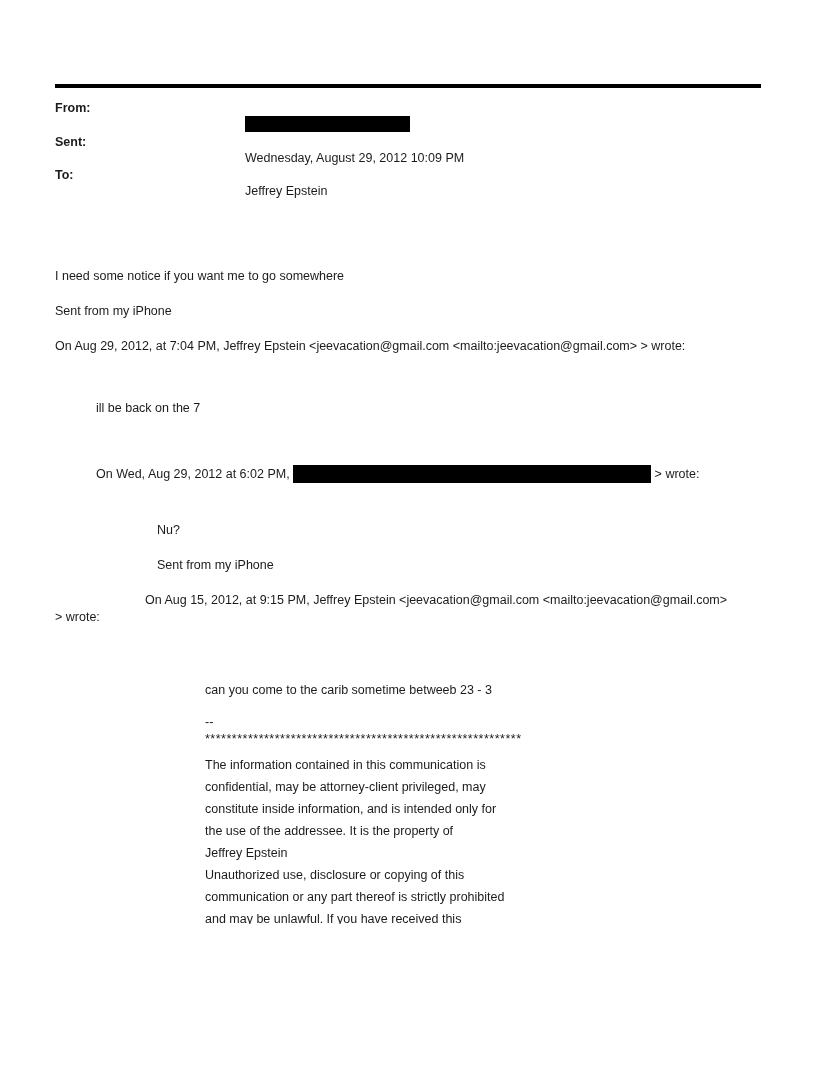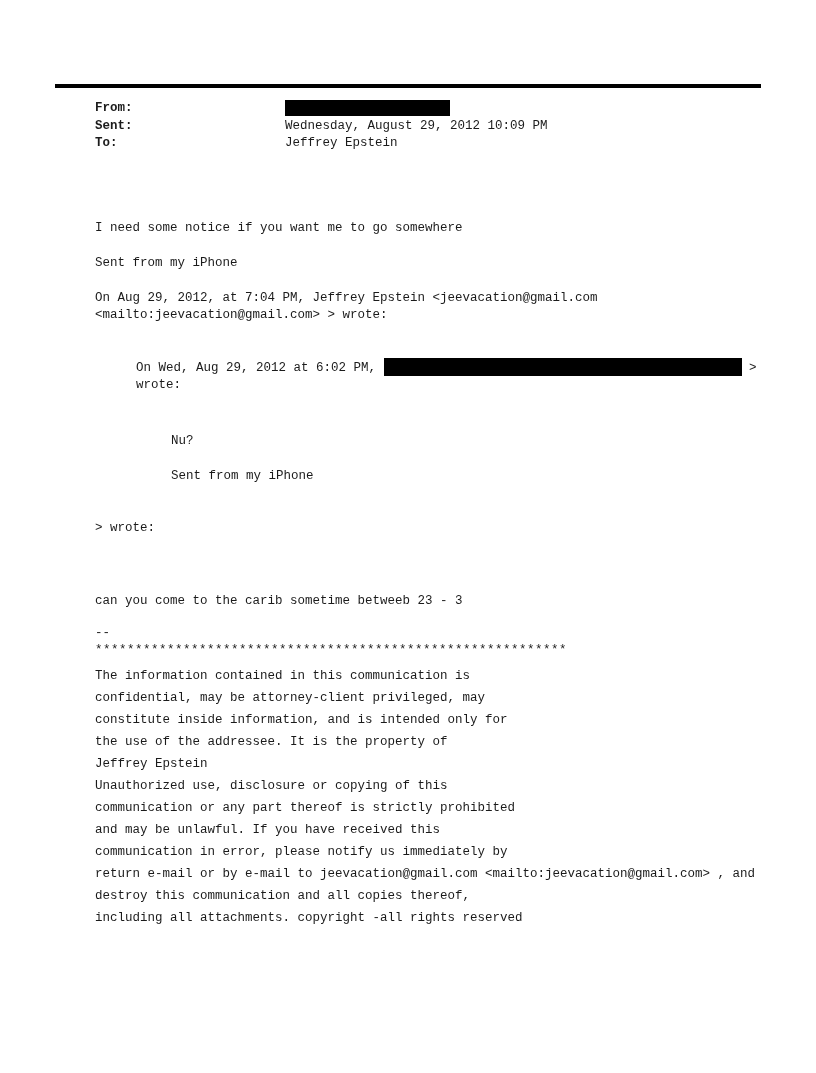--- a/index.html
+++ b/index.html
@@ -1,56 +1,55 @@
 <!DOCTYPE html>
 <html><head>
 <meta charset="utf-8">
 <style>
   html, body { margin: 0; padding: 0; background: #ffffff; }
   .page {
     position: relative;
     width: 816px;
     height: 924px;
     background: #ffffff;
-    font-family: Liberation Mono, monospace;
+    font-family: Liberation Sans, sans-serif;
     font-size: 12.5px;
     color: #1b1b1b;
     box-sizing: border-box;
     overflow: hidden;
-    padding-left: 40px;
   }
   .top-rule {
     position: absolute;
     left: 55px;
     top: 84px;
     width: 706px;
     height: 4px;
     background: #000000;
   }
   .content {
     padding: 100px 55px 0 55px;
   }
   .hrow { display: flex; line-height: 17px; }
   .hlabel { width: 190px; font-weight: bold; }
-  .hvalue { flex: 1; }
+  .hvalue { flex: 1; margin-top: 16px; }
   .redaction {
     display: inline-block;
     background: #000000;
     vertical-align: text-bottom;
   }
   .redaction.from-box { width: 165px; height: 16px; }
   .redaction.sender-box { width: 358px; height: 18px; vertical-align: middle; margin-top: -2px; }
   p { margin: 0; line-height: 17px; }
   .p1 { margin-top: 68px; }
   .p2, .p3, .p4 { margin-top: 18px; }
   .indent1 { margin-left: 41px; }
-  .indent2 { margin-left: 76px; }
-  .indent3 { }
+  .indent2 { margin-left: 102px; }
+  .indent3 { margin-left: 150px; }
   .q1p1 { margin-top: 45px; }
-  .q1p2 { margin-top: 36px; }
+  .q1p2 { margin-top: 49px; }
   .q2p1 { margin-top: 39px; }
   .q2p2 { margin-top: 18px; }
   .q2p3 { margin-top: 18px; text-indent: 90px; }
   .q3p1 { margin-top: 56px; }
   .sig-sep { margin-top: 15px; }
   .sig-stars { margin-top: 0; letter-spacing: 0.5px; }
   .disclaimer {
     margin-top: 6px;
     line-height: 22px;
     white-space: pre-line;
@@ -94,25 +93,26 @@
         <span class="hlabel">To:</span>
         <span class="hvalue">Jeffrey Epstein</span>
       </div>
     </div>
 
     <div class="body-text">
       <p class="p1">I need some notice if you want me to go somewhere</p>
       <p class="p3">Sent from my iPhone</p>
       <p class="p4">On Aug 29, 2012, at 7:04 PM, Jeffrey Epstein &lt;jeevacation@gmail.com &lt;mailto:jeevacation@gmail.com&gt; &gt; wrote:</p>
 
+      <p class="q1p1 indent1">ill be back on the 7</p>
       <p class="q1p2 indent1"><span>On Wed, Aug 29, 2012 at 6:02 PM, </span><span class="redaction sender-box"></span> <span>&gt; wrote:</span></p>
 
       <p class="q2p1 indent2">Nu?</p>
       <p class="q2p2 indent2">Sent from my iPhone</p>
-      <p class="q2p3"><br><span>&gt; wrote:</span></p>
+      <p class="q2p3"><span>On Aug 15, 2012, at 9:15 PM, Jeffrey Epstein &lt;jeevacation@gmail.com &lt;mailto:jeevacation@gmail.com&gt;</span><br><span>&gt; wrote:</span></p>
 
       <p class="q3p1 indent3">can you come to the carib sometime betweeb 23 - 3</p>
       <p class="sig-sep indent3">--</p>
       <p class="sig-stars indent3">***********************************************************</p>
       <div class="disclaimer indent3">The information contained in this communication is
 confidential, may be attorney-client privileged, may
 constitute inside information, and is intended only for
 the use of the addressee. It is the property of
 Jeffrey Epstein
 Unauthorized use, disclosure or copying of this

